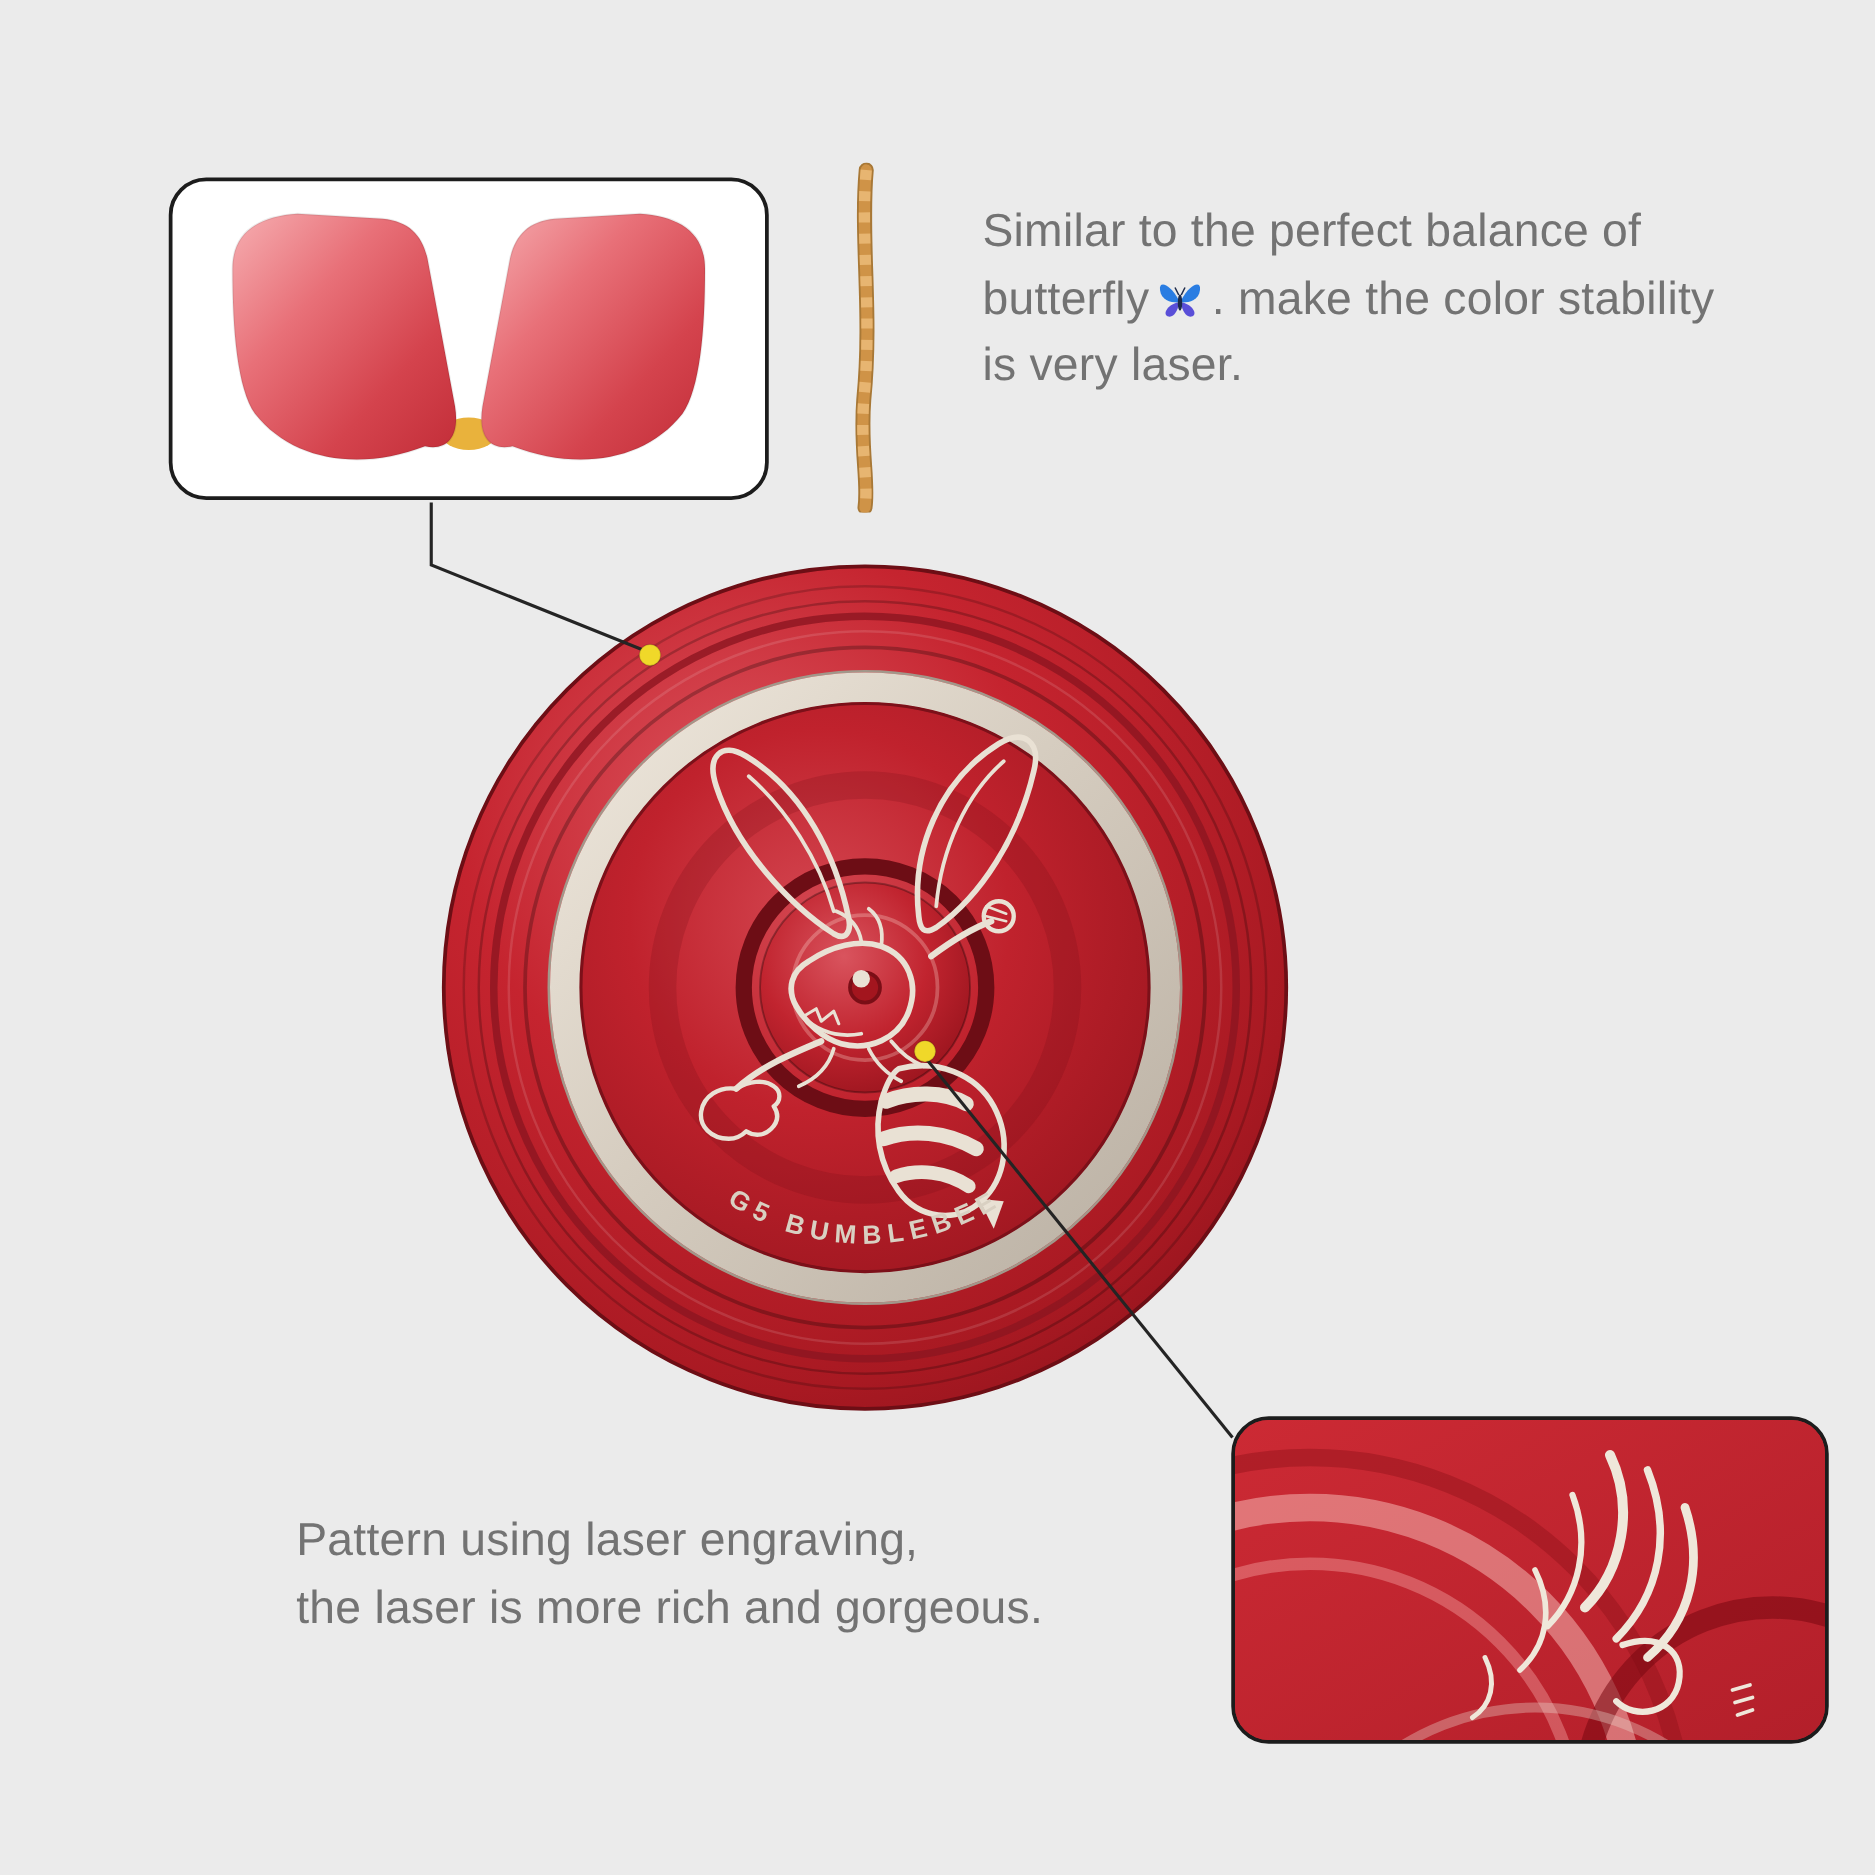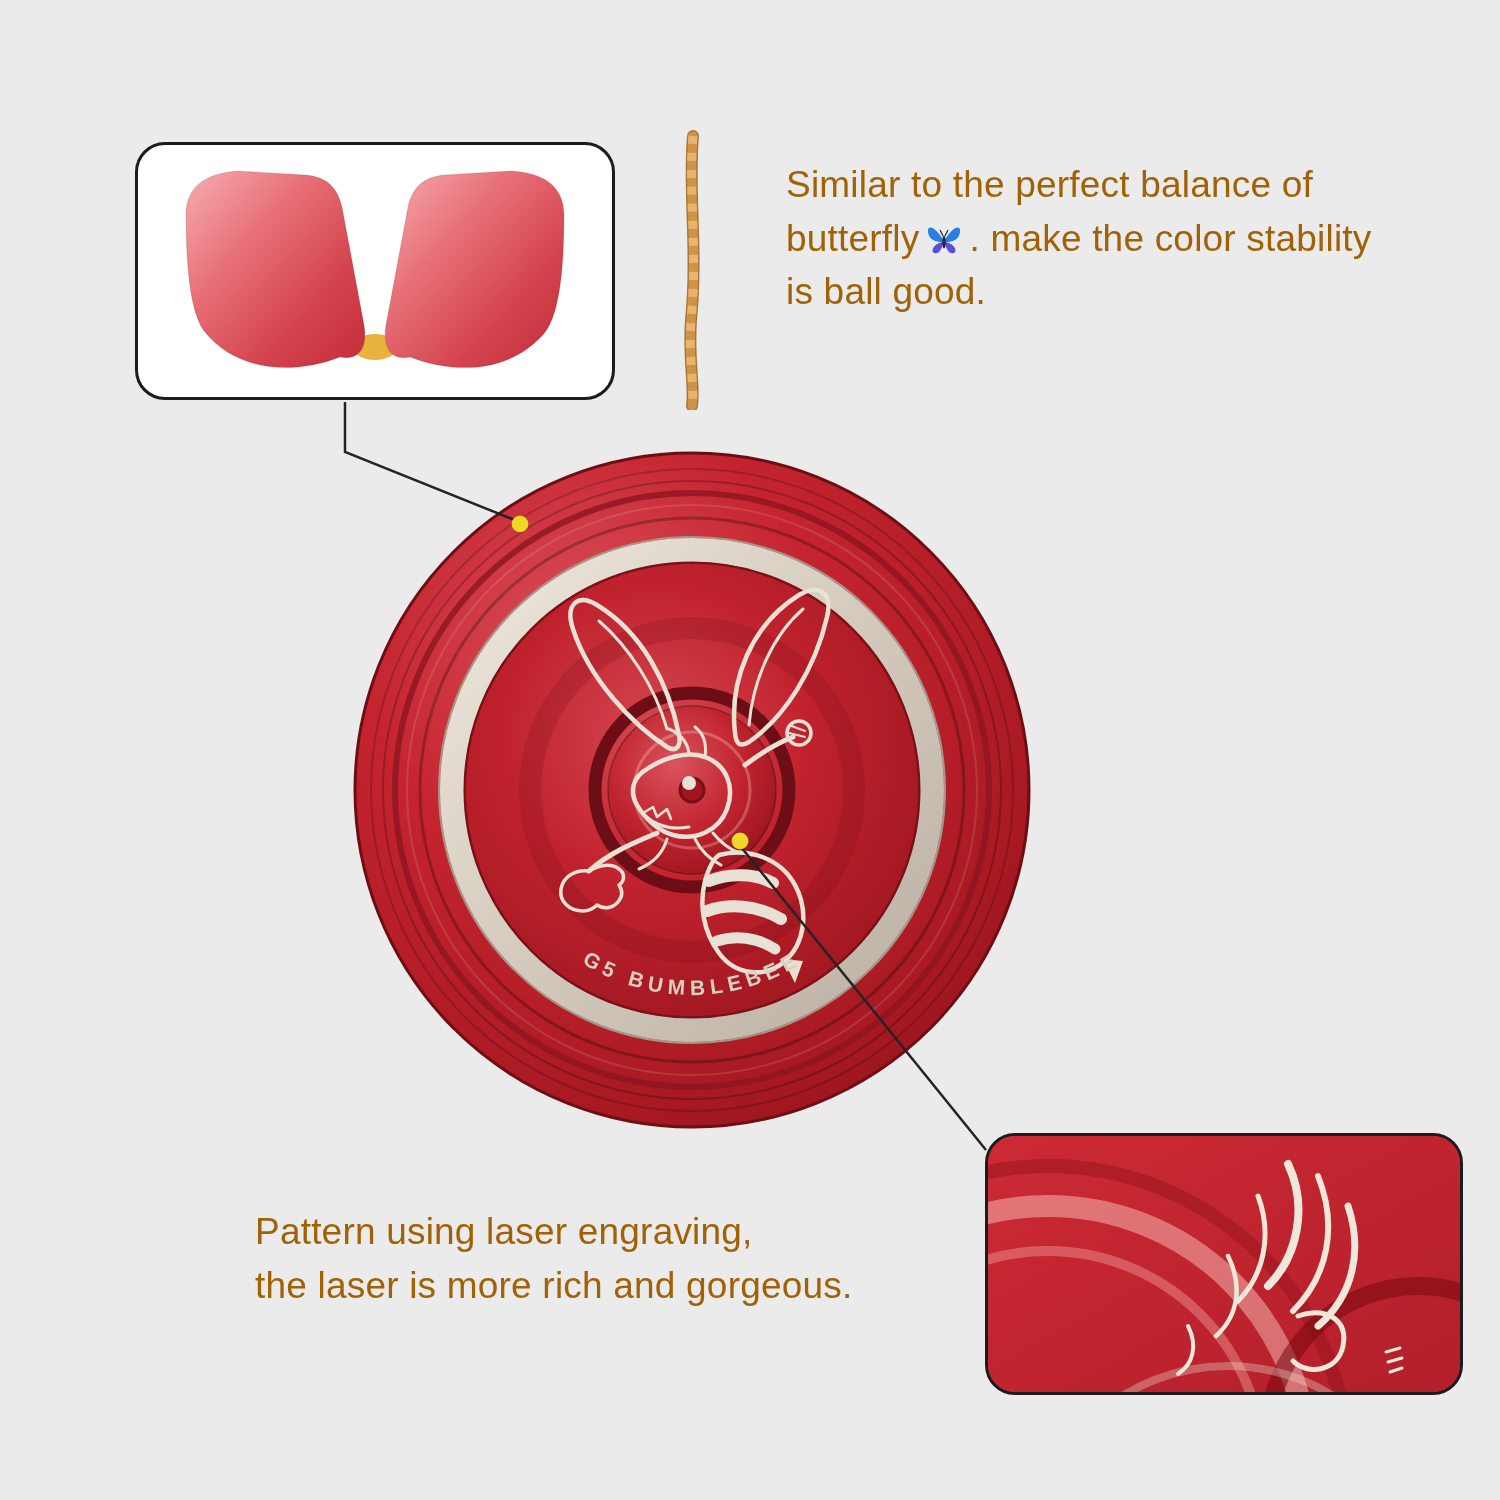--- a/index.html
+++ b/index.html
@@ -10,23 +10,23 @@
   .inset{
     position:absolute;border:3px solid #1c1c1c;border-radius:30px;
     overflow:hidden;background:#ffffff;box-sizing:border-box;
   }
   .inset-profile{left:135px;top:142px;width:480px;height:258px;}
   .inset-engraving{left:985px;top:1133px;width:478px;height:262px;background:#c22731;}
   .inset svg{display:block;width:100%;height:100%;}
   .yoyo-wrap{position:absolute;left:337px;top:435px;width:710px;height:710px;}
   .string-wrap{position:absolute;left:658px;top:130px;width:70px;height:280px;}
   .overlay{position:absolute;left:0;top:0;width:1500px;height:1500px;pointer-events:none;z-index:6;}
-  .note{position:absolute;color:#a16207;font-size:37px;line-height:1.45;letter-spacing:0.2px;}
+  .note{position:absolute;color:#737373;font-size:37px;line-height:1.45;letter-spacing:0.2px;}
   .note-balance{left:786px;top:158px;width:660px;}
-  .note-engraving{left:255px;top:1205px;width:720px;}
+  .note-engraving{left:237px;top:1205px;width:720px;}
   .butterfly{display:inline-block;width:40px;height:36px;vertical-align:-6px;margin:0 5px;}
 </style>
 </head>
 <body>
 
 <div class="stage">
 
   <div class="inset inset-profile">
     <svg viewBox="0 0 474 252">
       <defs>
@@ -174,21 +174,21 @@
   <div class="note note-balance">
     <span>Similar to the perfect balance of</span><br>
     <span>butterfly</span><svg class="butterfly" viewBox="0 0 40 36">
         <path d="M19 19 C12 6 3 3 4 11 C5 19 12 21 18 21 Z" fill="#2a7de2"></path>
         <path d="M18 21 C10 23 6 30 10 32 C15 34 18 27 19 23 Z" fill="#5a4fd8"></path>
         <path d="M21 19 C28 6 37 3 36 11 C35 19 28 21 22 21 Z" fill="#2a7de2"></path>
         <path d="M22 21 C30 23 34 30 30 32 C25 34 22 27 21 23 Z" fill="#5a4fd8"></path>
         <ellipse cx="20" cy="21" rx="1.8" ry="6.5" fill="#1d2a4a"></ellipse>
         <path d="M19 15 L16 9 M21 15 L24 9" stroke="#1d2a4a" stroke-width="1.2" fill="none"></path>
       </svg><span>.  make the color stability</span><br>
-    <span>is ball good.</span>
+    <span>is very laser.</span>
   </div>
 
   <div class="note note-engraving">
     <span>Pattern using laser engraving,</span><br>
     <span>the laser is more rich and gorgeous.</span>
   </div>
 
   <svg class="overlay" viewBox="0 0 1500 1500">
     <polyline points="345,402 345,452 517,521" fill="none" stroke="#242424" stroke-width="2.5"></polyline>
     <line x1="741" y1="847" x2="986" y2="1150" stroke="#242424" stroke-width="2.5"></line>

